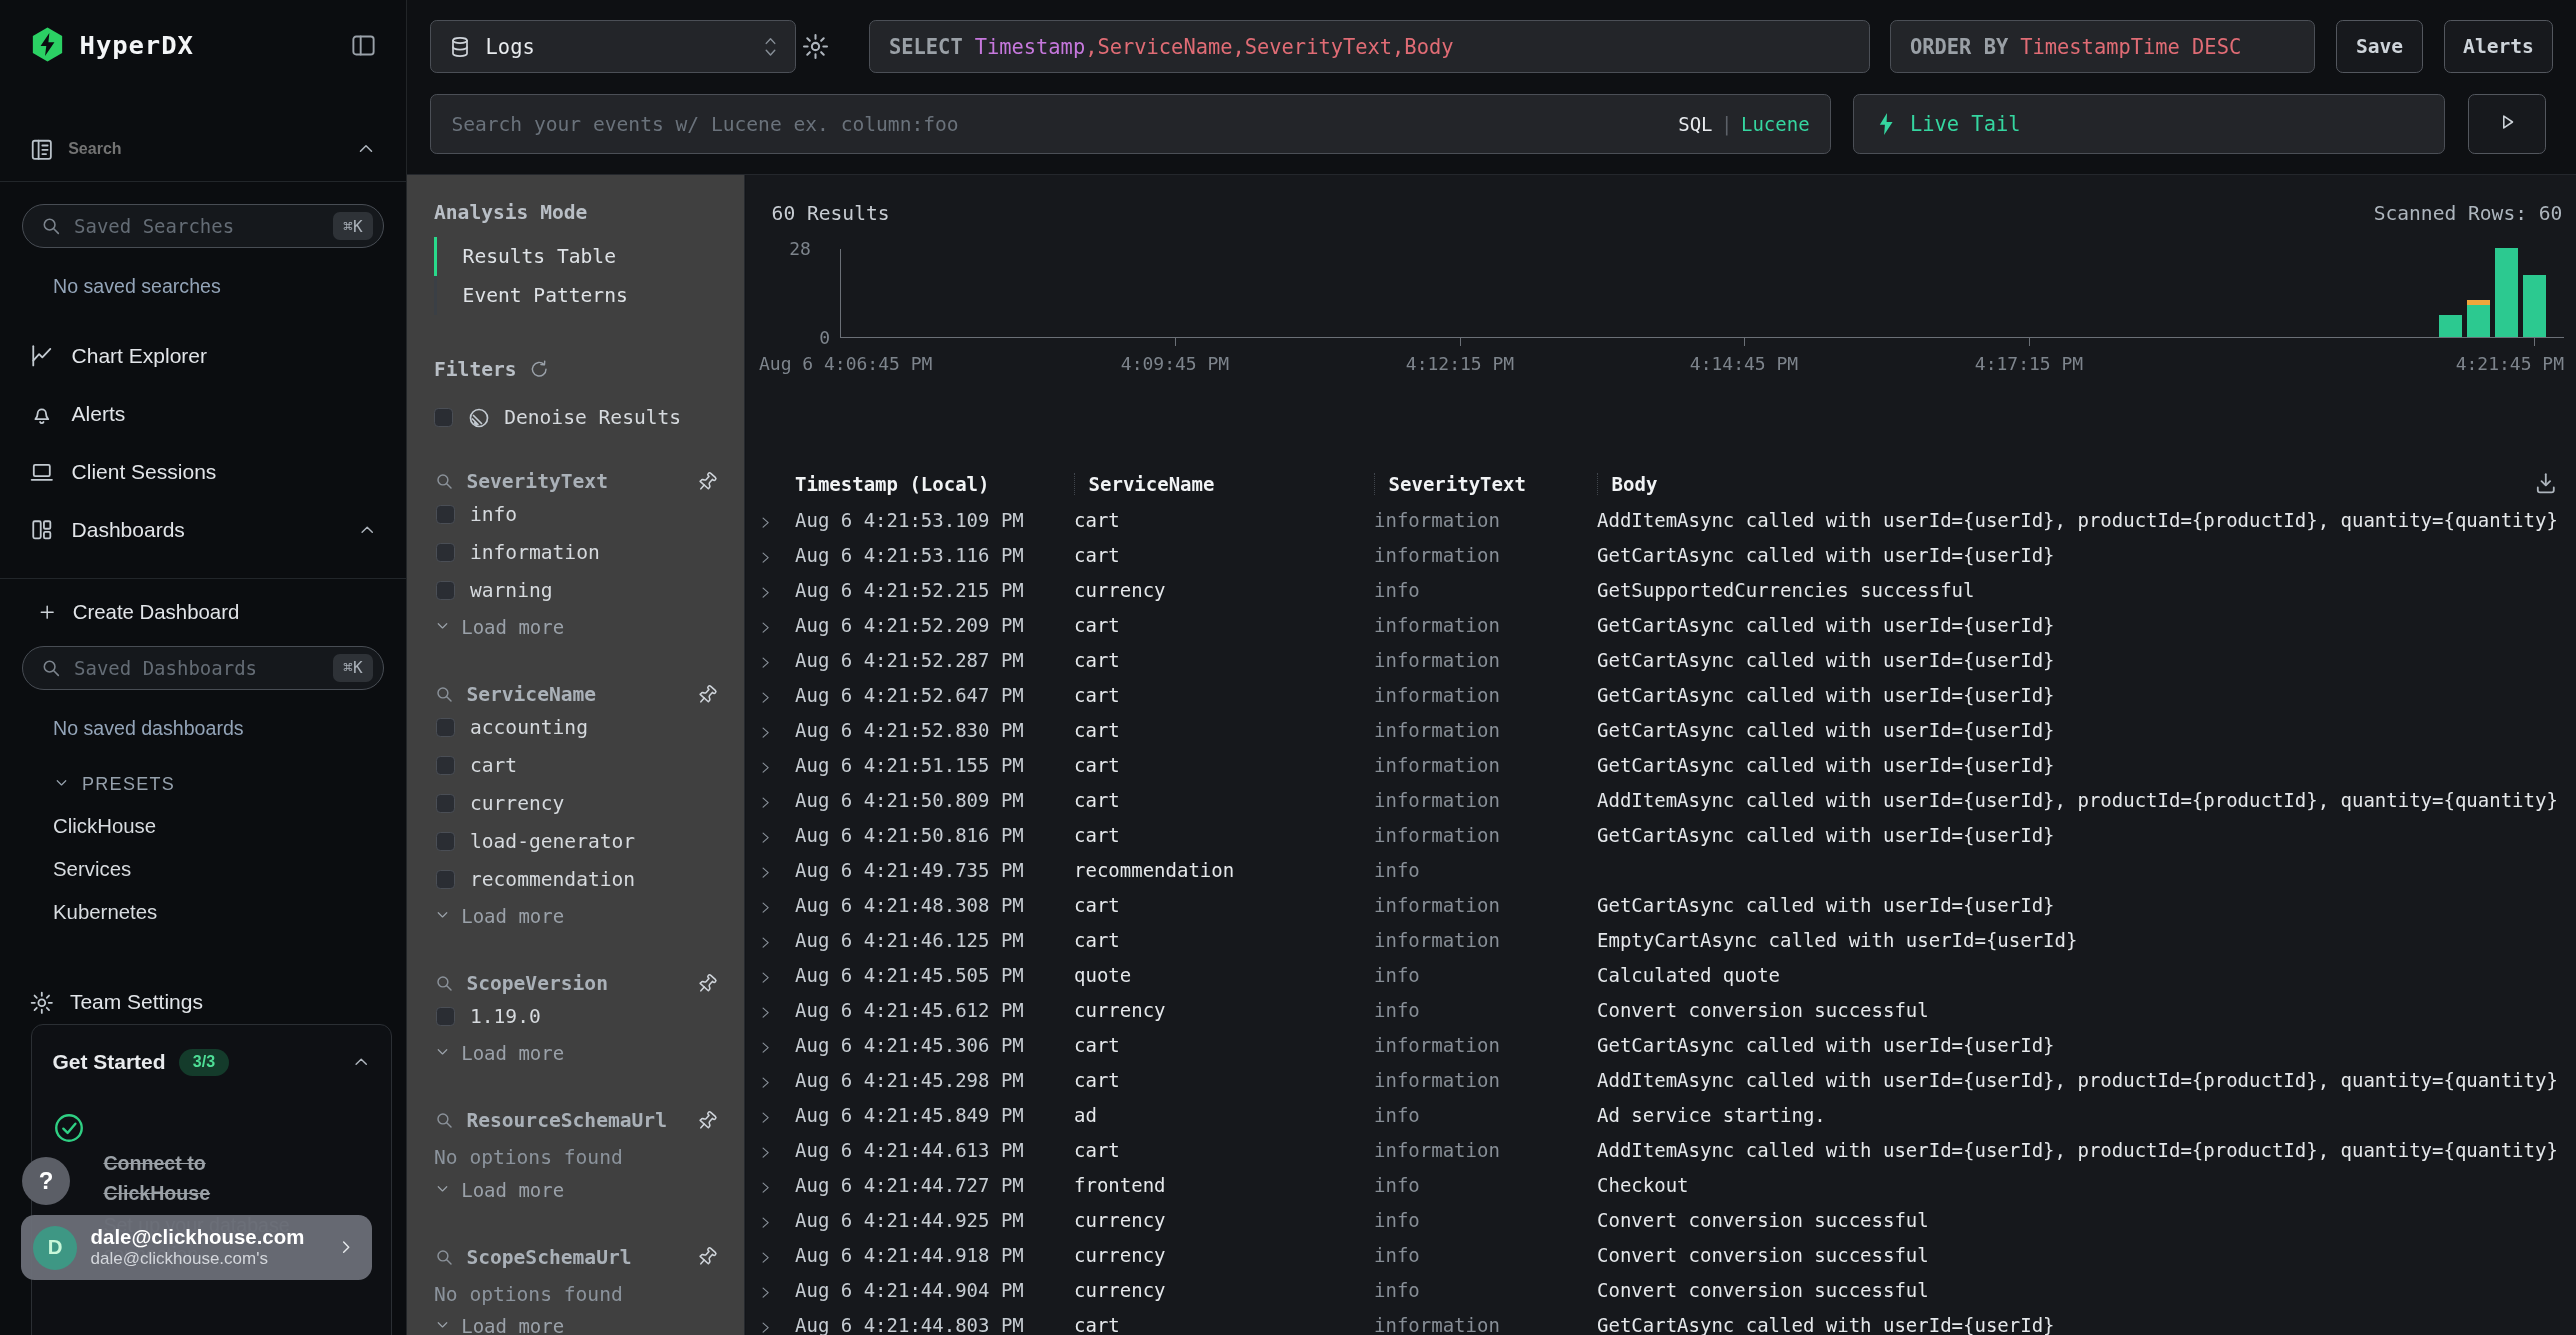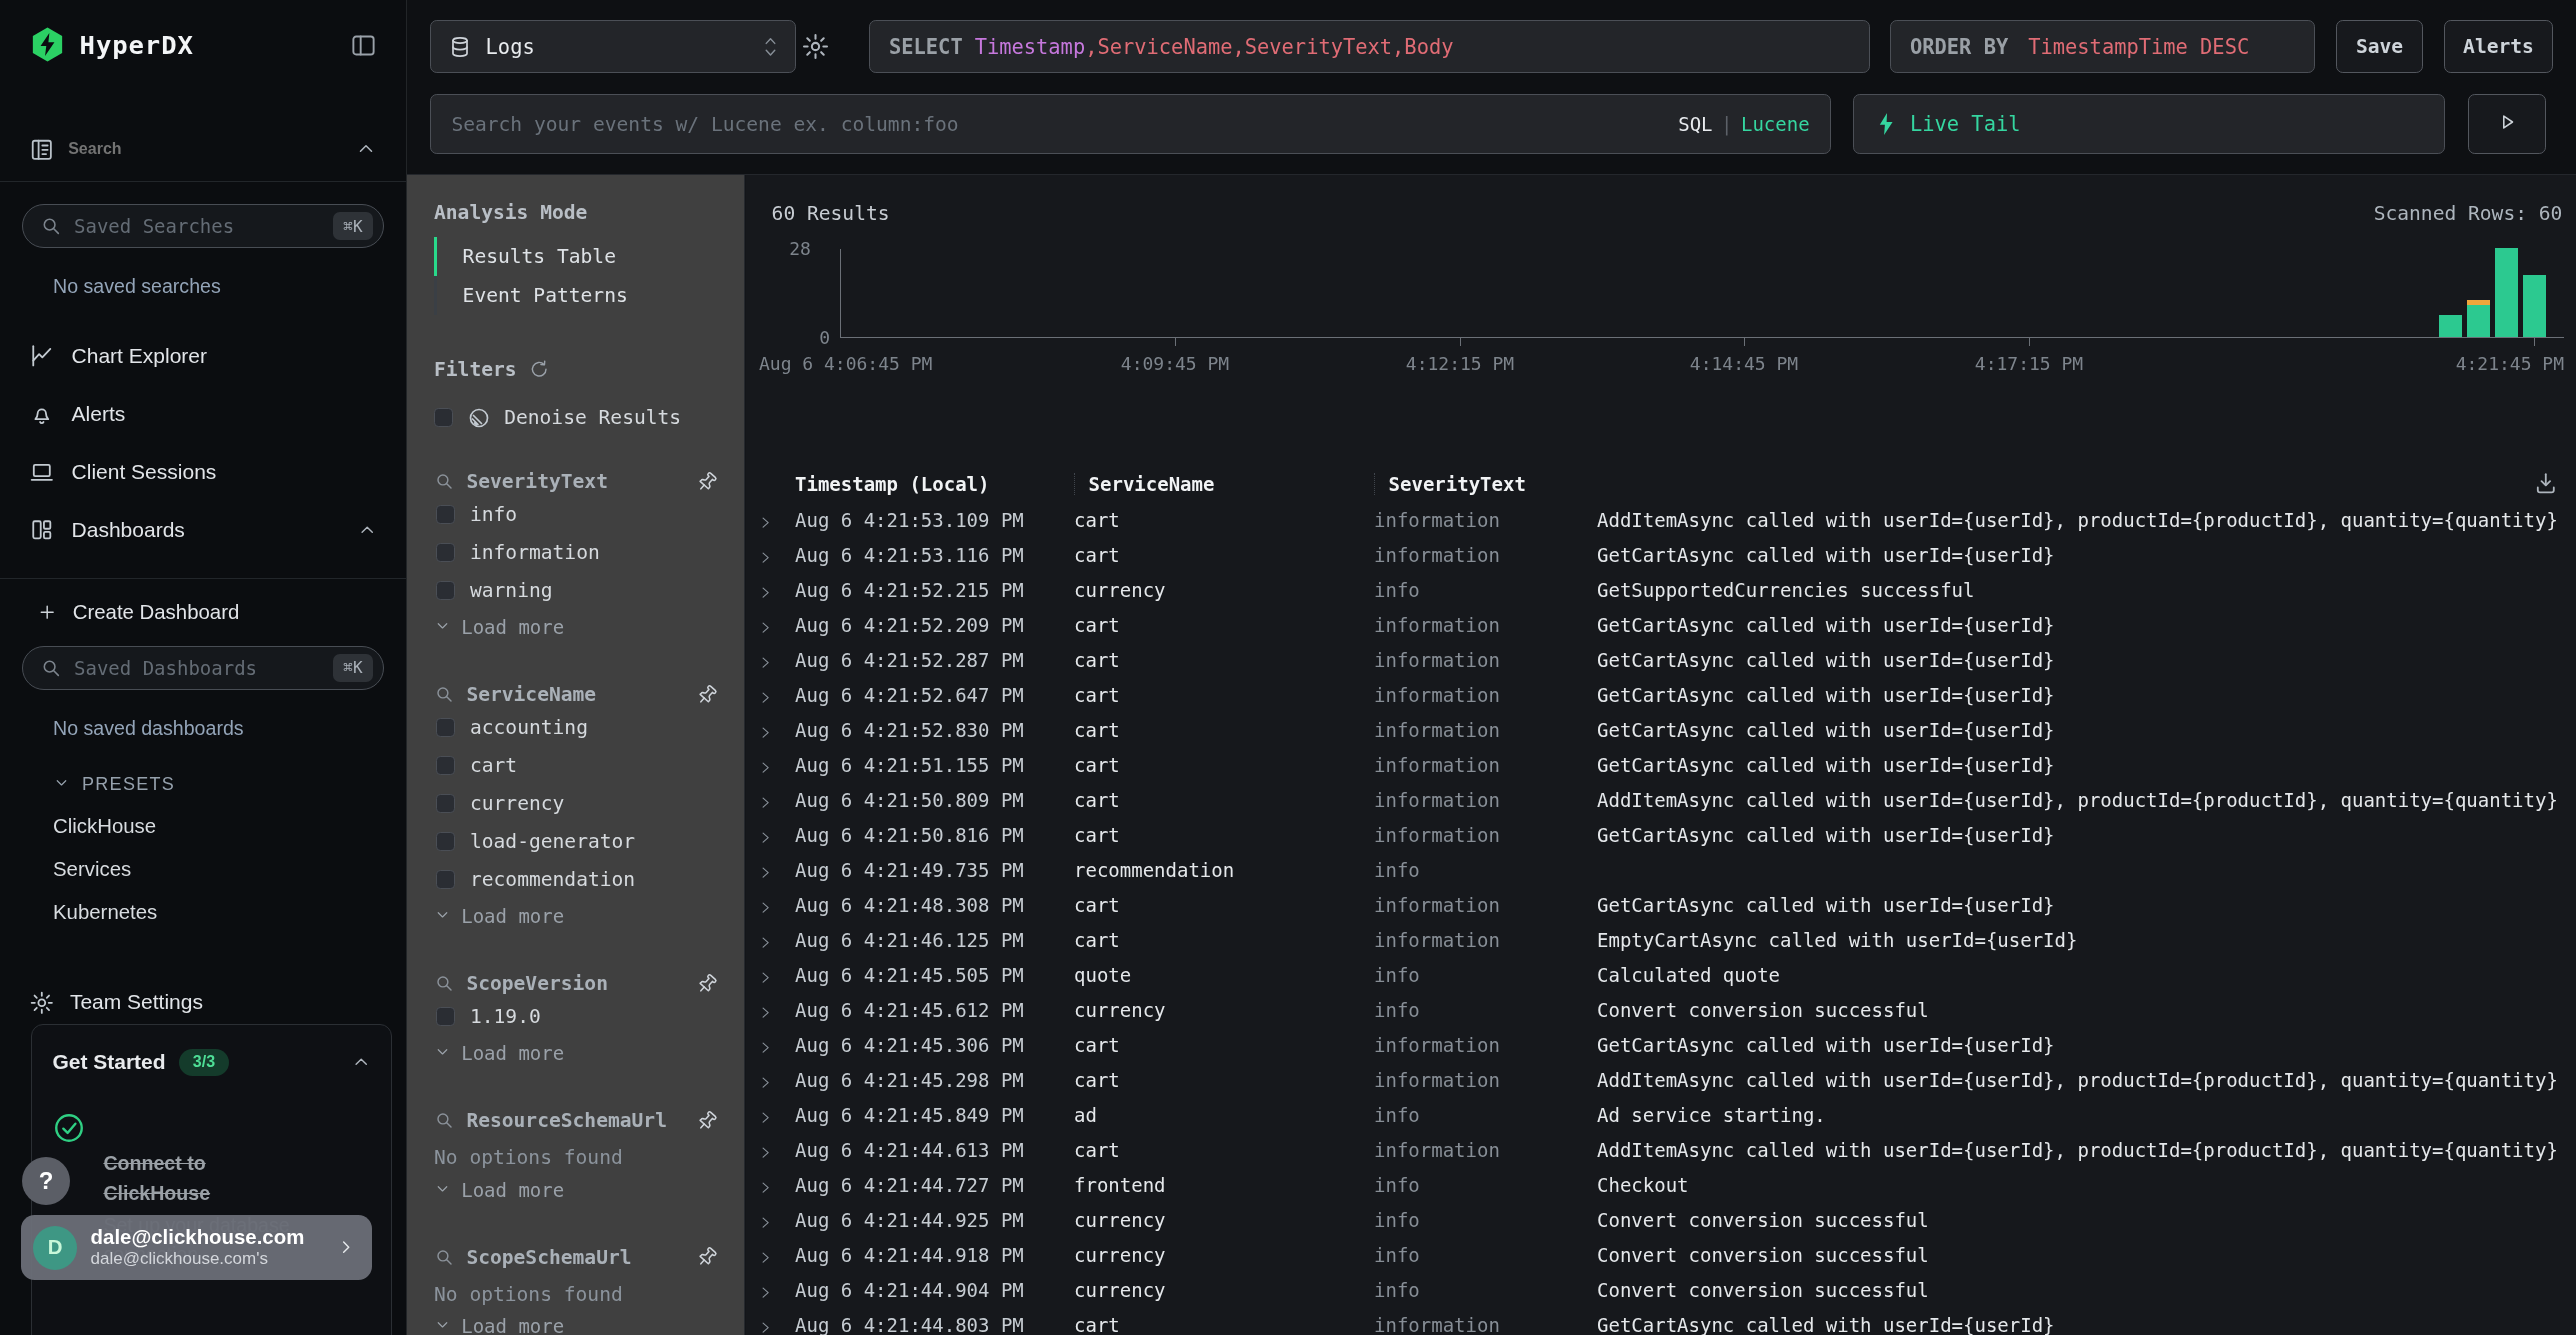--- a/index.html
+++ b/index.html
@@ -364,21 +364,21 @@
           <path d="M12 2.5v3M12 18.5v3M2.5 12h3M18.5 12h3M5.2 5.2l2.1 2.1M16.7 16.7l2.1 2.1M18.8 5.2l-2.1 2.1M7.3 16.7l-2.1 2.1"></path>
         </svg>
     </span>
     <div class="tb-box select-bar">
       <span class="kw">SELECT</span>
       <span class="fld-purple">Timestamp</span>
       <span class="fld-salmon">,ServiceName,SeverityText,Body</span>
     </div>
     <div class="tb-box orderby">
       <span class="kw">ORDER BY</span>
-      <span class="fld-salmon" style="margin-left:20px">TimestampTime DESC</span>
+      <span class="fld-salmon" style="margin-left:12px">TimestampTime DESC</span>
     </div>
     <div class="btn save-btn">Save</div>
     <div class="btn alerts-btn">Alerts</div>
 
     <div class="tb-box search-box">
       <input type="text" placeholder="Search your events w/ Lucene ex. column:foo" style="">
       <span class="lang-sql">SQL</span>
       <span class="lang-div">|</span>
       <span class="lang-lucene">Lucene</span>
     </div>
@@ -612,20 +612,21 @@
           <path d="M4.5 15.5v2.5a2 2 0 0 0 2 2h11a2 2 0 0 0 2-2v-2.5"></path>
         </svg>
     </span>
 
     <div class="table">
       <div class="thead">
         <span></span>
         <span>Timestamp (Local)</span>
         <span class="sep">ServiceName</span>
         <span class="sep">SeverityText</span>
+        <span class="sep">Body</span>
       </div>
       <div class="tbody" id="table-body">
           <div class="trow">
             <span class="rchev"><svg viewBox="0 0 24 24">
                 <polyline points="8,5 16,12 8,19"></polyline>
               </svg></span>
             <span class="c-ts">Aug 6 4:21:53.109 PM</span>
             <span class="c-svc">cart</span>
             <span class="c-sev">information</span>
             <span class="c-body">AddItemAsync called with userId={userId}, productId={productId}, quantity={quantity}</span>

